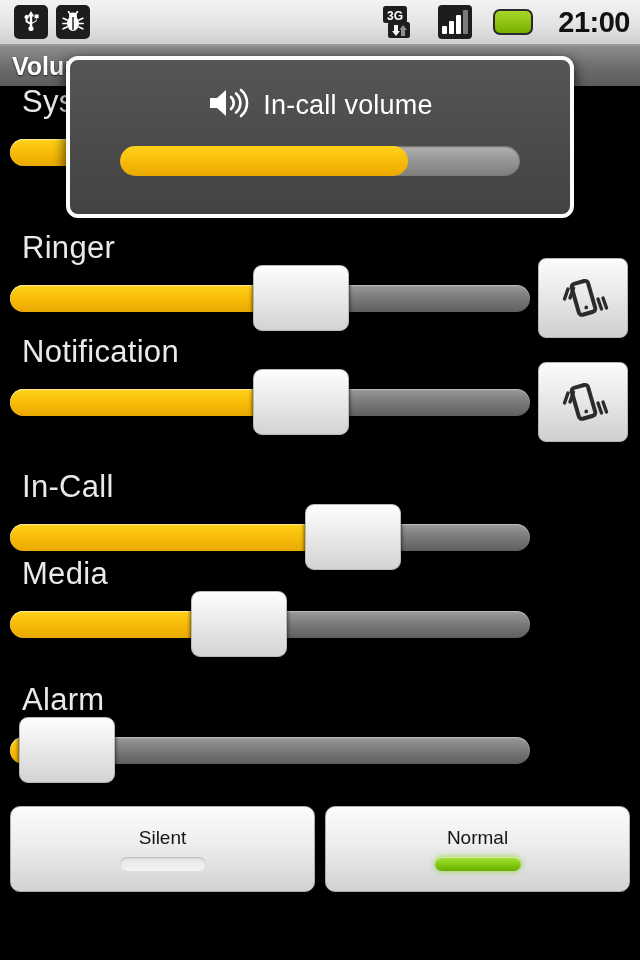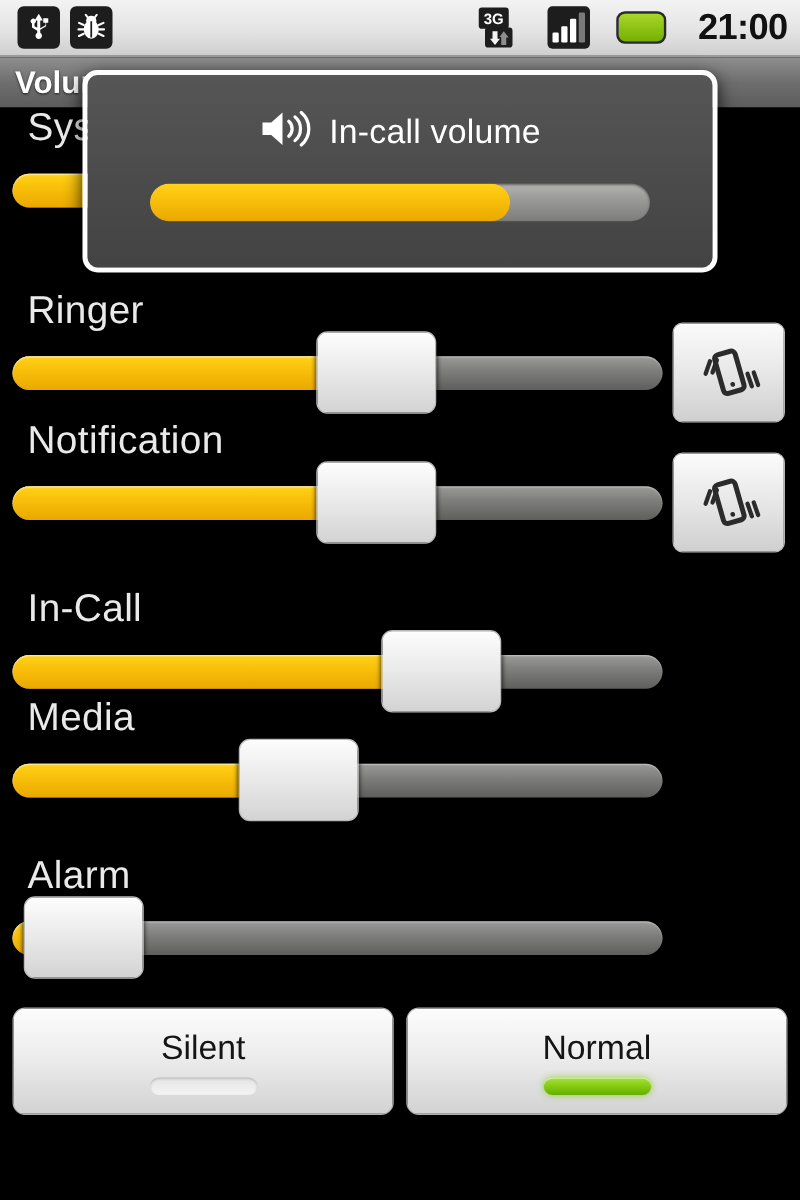--- a/index.html
+++ b/index.html
@@ -224,21 +224,21 @@
     background: linear-gradient(to bottom, #fcfcfc 0%, #ededed 45%, #d2d2d2 100%);
     border: 1px solid #aeaeae;
     box-shadow: 0 2px 4px rgba(0,0,0,.8), inset 0 1px 0 rgba(255,255,255,.95);
     display: flex;
     flex-direction: column;
     align-items: center;
     justify-content: center;
     gap: 8px;
   }
   .mode-label {
-    font-size: 27px;
+    font-size: 19px;
     color: #151515;
     font-weight: 400;
     text-align: right;
   }
   .mode-pill {
     width: 86px;
     height: 14px;
     border-radius: 7px;
     background: linear-gradient(to bottom, #e4e4e4, #f4f4f4);
     box-shadow: inset 0 1px 2px rgba(0,0,0,.2);

